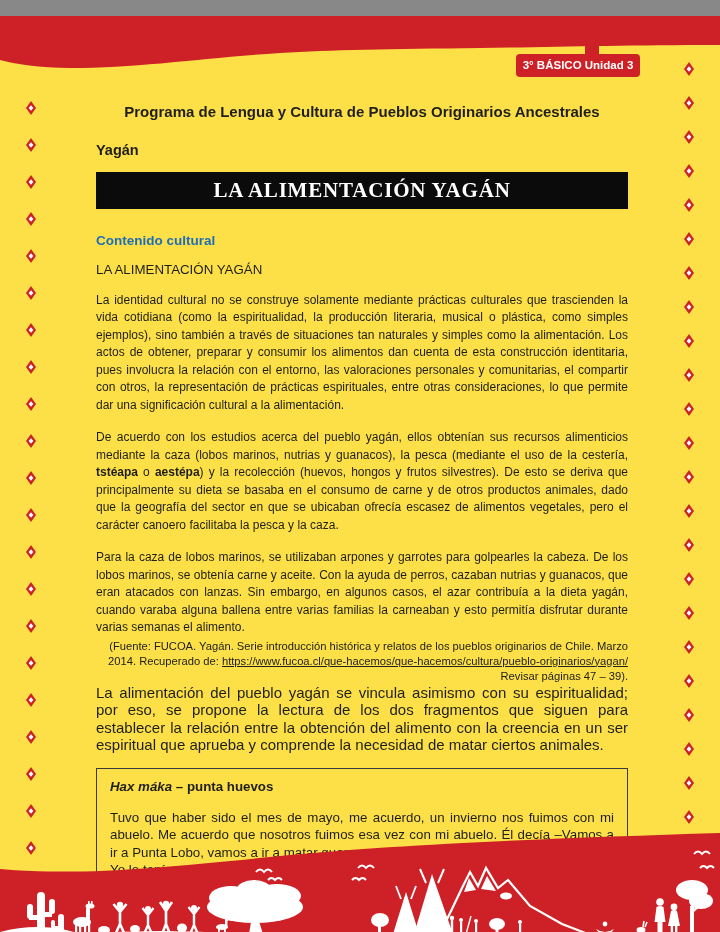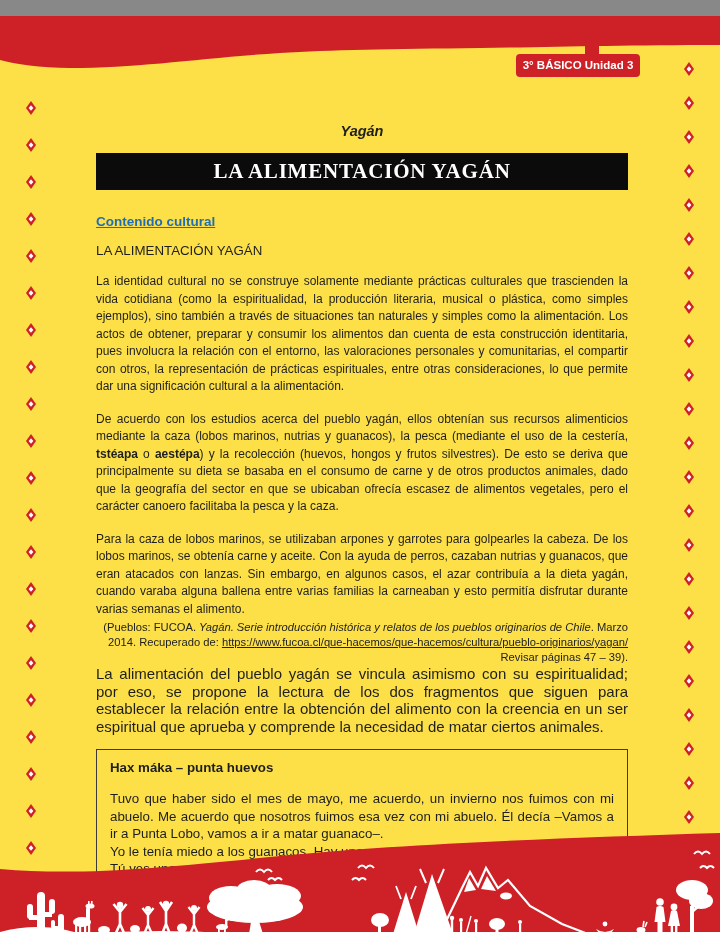--- a/index.html
+++ b/index.html
@@ -23,42 +23,42 @@
   }
   .badge-stem{position:absolute;top:24px;left:585px;width:14px;height:17px;background:var(--red);border-radius:0 0 3px 3px;}
   
   .rail{position:absolute;top:0;width:12px;height:932px;pointer-events:none;}
   .rail-left{left:26px;}
   .rail-right{left:684px;}
   .rail .diamond{position:absolute;left:0;width:10px;height:14px;}
   
   .content{position:absolute;left:96px;top:0;width:532px;padding-top:87px;}
   .program-title{font-size:15px;font-weight:bold;text-align:center;line-height:1.25;}
-  .language-title{font-size:14.5px;font-weight:bold;text-align:center;margin-top:20px;font-style:italic;}
+  .language-title{font-size:14.5px;font-weight:bold;margin-top:20px;}
   .title-bar{
     margin-top:14px;height:37px;background:#0b0b0b;color:#fff;
     display:flex;align-items:center;justify-content:center;
     font-family:"Liberation Serif","DejaVu Serif",serif;
     font-size:21px;font-weight:bold;letter-spacing:.8px;
   }
-  .section-label{margin-top:24px;color:var(--blue);font-weight:bold;font-size:13.5px;text-decoration:underline;}
+  .section-label{margin-top:24px;color:var(--blue);font-weight:bold;font-size:13.5px;}
   .subheading{margin-top:14px;font-size:13.3px;}
   .body-p{margin-top:15px;font-size:12px;line-height:17.5px;text-align:justify;}
   .body-p b{font-weight:bold;}
   .citation{margin-top:2px;font-size:11.2px;line-height:15px;text-align:right;color:#222;}
-  .citation .it{font-style:italic;}
+  .citation .it{}
   .citation a{color:#222;}
   .follow-p{margin-top:0;font-size:15px;line-height:17.5px;text-align:justify;}
   
   .excerpt-box{
     margin-top:14px;border:1.5px solid #3a3a3a;padding:10px 13px 60px;
     min-height:190px;
   }
   .excerpt-title{font-size:13.3px;font-weight:bold;}
-  .excerpt-title .yagan{}
+  .excerpt-title .yagan{font-style:italic;}
   .excerpt-p{margin-top:15px;font-size:13.3px;line-height:17.5px;text-align:justify;}
   .excerpt-p + .excerpt-p{margin-top:0;}
   
   .footer-svg{position:absolute;bottom:0;left:0;display:block;z-index:5;}
 </style>
 </head>
 <body>
 
 <div class="page">
 
@@ -244,38 +244,39 @@
           <path d="M5 4.2L7.4 7L5 9.8L2.6 7Z" fill="#fff"></path>
         </svg></div>
       <div class="diamond" style="top: 794px;"><svg width="10" height="14" viewBox="0 0 10 14">
           <path d="M5 0L10 7L5 14L0 7Z" fill="#CE2127"></path>
           <path d="M5 4.2L7.4 7L5 9.8L2.6 7Z" fill="#fff"></path>
         </svg></div>
     </div>
 
   <div class="content">
 
+    <div class="program-title">Programa de Lengua y Cultura de Pueblos Originarios Ancestrales</div>
 
     <div class="language-title">Yagán</div>
 
     <div class="title-bar">
       <span>LA ALIMENTACIÓN YAGÁN</span>
     </div>
 
     <div class="section-label">Contenido cultural</div>
 
     <div class="subheading">LA ALIMENTACIÓN YAGÁN</div>
 
     <p class="body-p">La identidad cultural no se construye solamente mediante prácticas culturales que trascienden la vida cotidiana (como la espiritualidad, la producción literaria, musical o plástica, como simples ejemplos), sino también a través de situaciones tan naturales y simples como la alimentación. Los actos de obtener, preparar y consumir los alimentos dan cuenta de esta construcción identitaria, pues involucra la relación con el entorno, las valoraciones personales y comunitarias, el compartir con otros, la representación de prácticas espirituales, entre otras consideraciones, lo que permite dar una significación cultural a la alimentación.</p>
 
     <p class="body-p"><span>De acuerdo con los estudios acerca del pueblo yagán, ellos obtenían sus recursos alimenticios mediante la caza (lobos marinos, nutrias y guanacos), la pesca (mediante el uso de la cestería, </span><b>tstéapa</b><span> o </span><b>aestépa</b><span>) y la recolección (huevos, hongos y frutos silvestres). De esto se deriva que principalmente su dieta se basaba en el consumo de carne y de otros productos animales, dado que la geografía del sector en que se ubicaban ofrecía escasez de alimentos vegetales, pero el carácter canoero facilitaba la pesca y la caza.</span></p>
 
     <p class="body-p">Para la caza de lobos marinos, se utilizaban arpones y garrotes para golpearles la cabeza. De los lobos marinos, se obtenía carne y aceite. Con la ayuda de perros, cazaban nutrias y guanacos, que eran atacados con lanzas. Sin embargo, en algunos casos, el azar contribuía a la dieta yagán, cuando varaba alguna ballena entre varias familias la carneaban y esto permitía disfrutar durante varias semanas el alimento.</p>
 
-    <div class="citation"><span>(Pueblos: FUCOA. </span><span class="it">Yagán. Serie introducción histórica y relatos de los pueblos originarios de Chile</span><span>. Marzo 2014. Recuperado de: </span><a href="#">https://www.fucoa.cl/que-hacemos/que-hacemos/cultura/pueblo-originarios/yagan/</a><span> Revisar páginas 47 – 39).</span></div>
+    <div class="citation"><span>(Fuente: FUCOA. </span><span class="it">Yagán. Serie introducción histórica y relatos de los pueblos originarios de Chile</span><span>. Marzo 2014. Recuperado de: </span><a href="#">https://www.fucoa.cl/que-hacemos/que-hacemos/cultura/pueblo-originarios/yagan/</a><span> Revisar páginas 47 – 39).</span></div>
 
     <p class="follow-p">La alimentación del pueblo yagán se vincula asimismo con su espiritualidad; por eso, se propone la lectura de los dos fragmentos que siguen para establecer la relación entre la obtención del alimento con la creencia en un ser espiritual que aprueba y comprende la necesidad de matar ciertos animales.</p>
 
     <div class="excerpt-box">
       <div class="excerpt-title"><span class="yagan">Hax máka</span><span> – punta huevos</span></div>
       <p class="excerpt-p">Tuvo que haber sido el mes de mayo, me acuerdo, un invierno nos fuimos con mi abuelo. Me acuerdo que nosotros fuimos esa vez con mi abuelo. Él decía –Vamos a ir a Punta Lobo, vamos a ir a matar guanaco–.</p>
       <p class="excerpt-p">Yo le tenía miedo a los guanacos. Hay una punta igual que acá en puente Chanchito. Tú ves una puntilla así y monte, allá en Punta Lobo también era así.</p>
     </div>
   </div>
 

